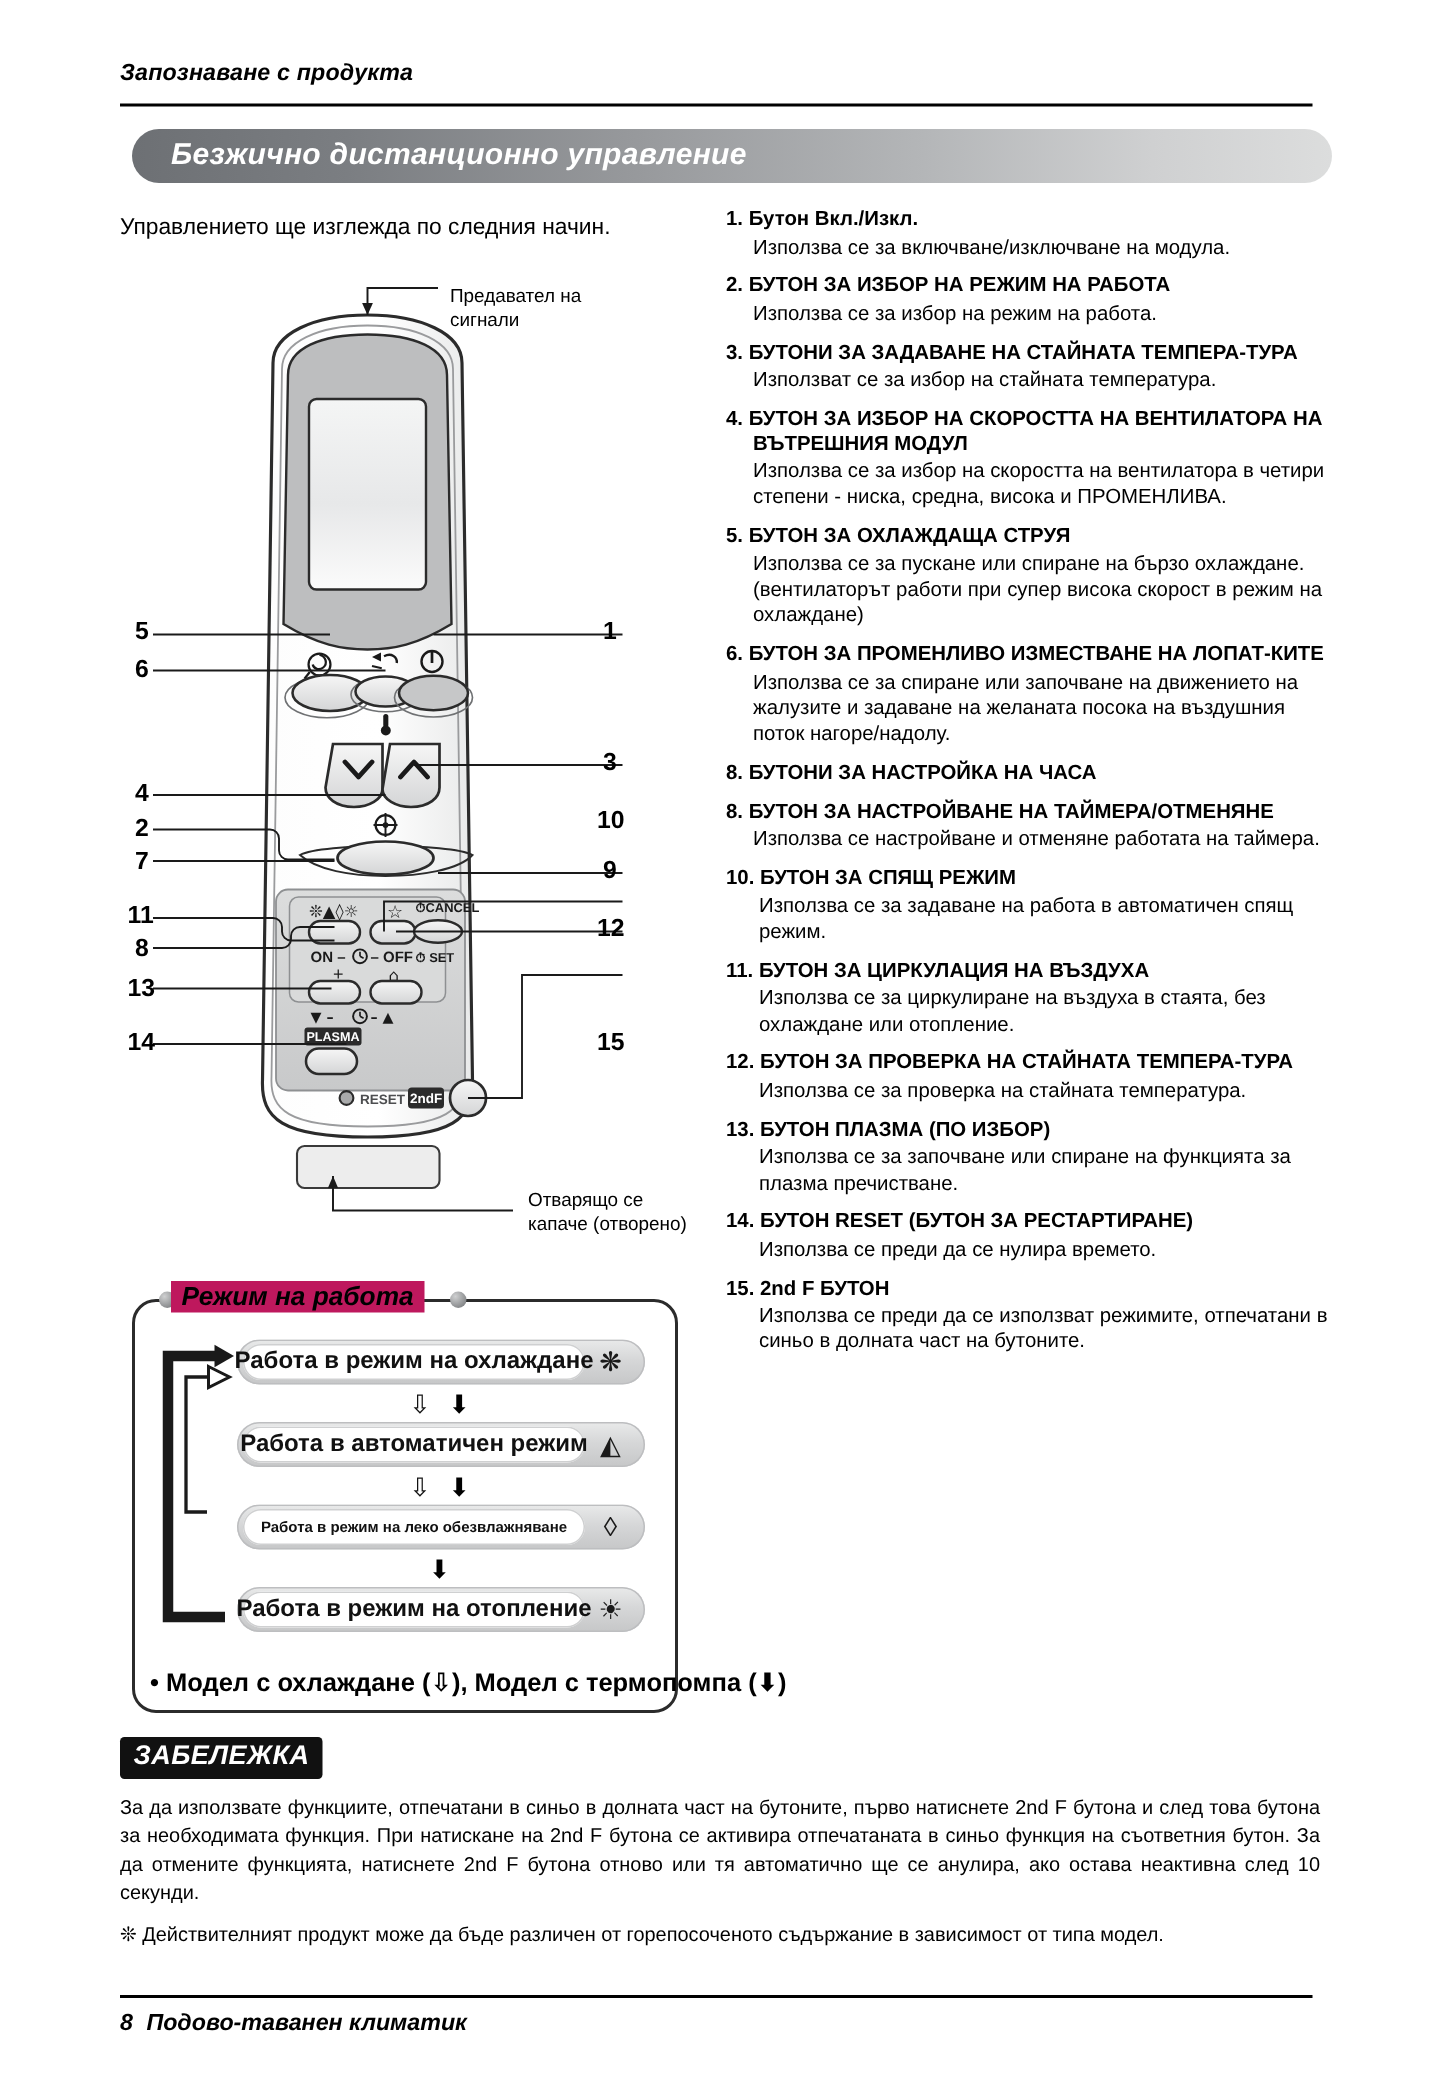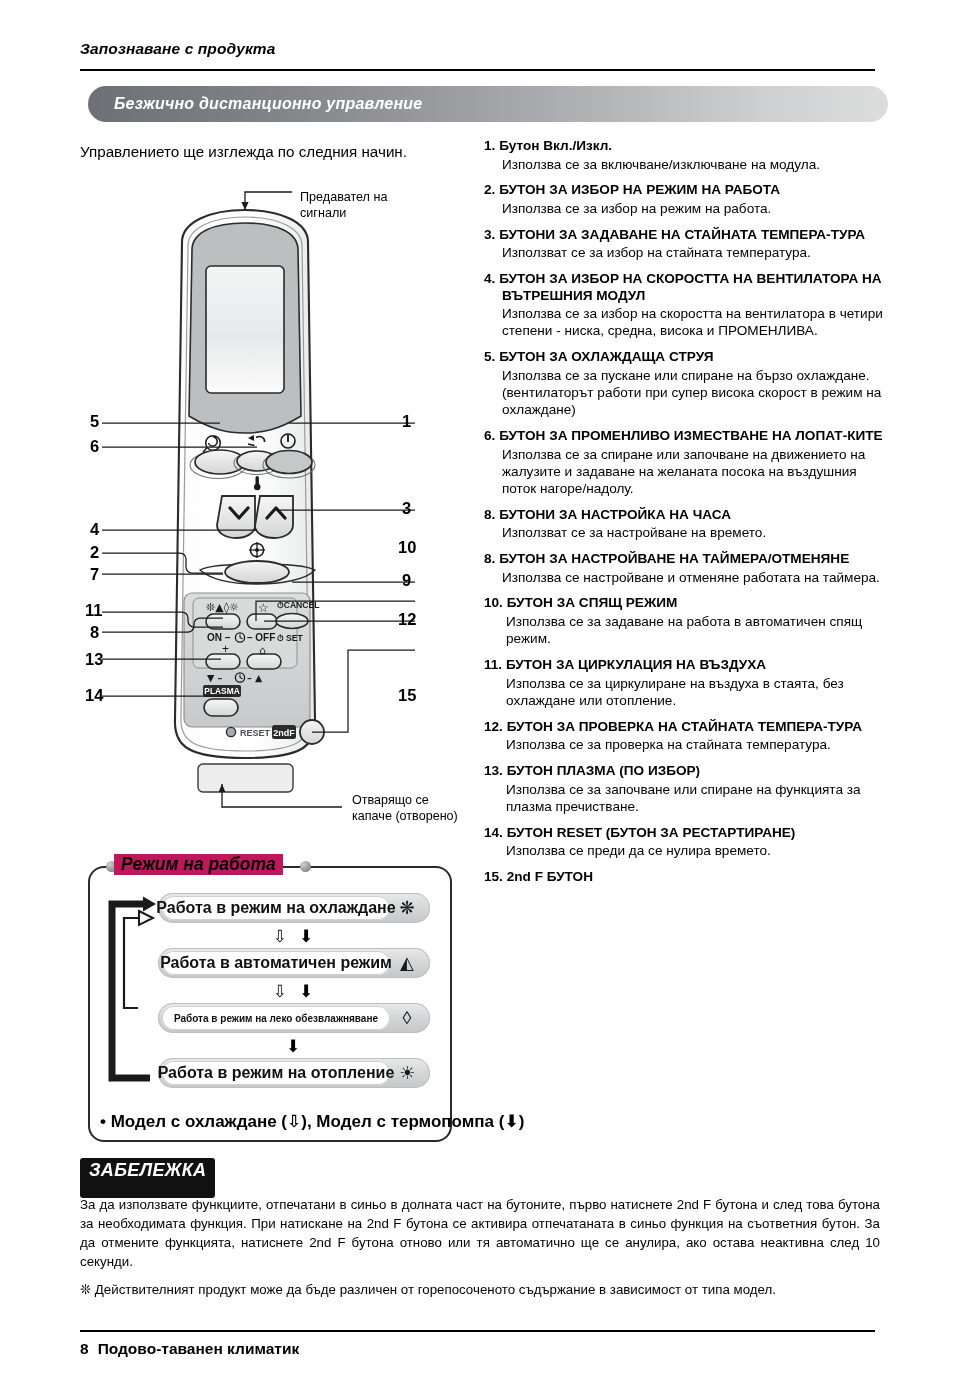--- a/index.html
+++ b/index.html
@@ -24,21 +24,21 @@
   }
 
   
   .bandwrap{position:absolute;left:88px;top:86px;width:800px;height:36px;}
   .band{
     position:absolute;inset:0;border-radius:18px;
     background:linear-gradient(90deg,#6d7074 0%,#7b7e82 18%,#97999c 42%,#b4b6b8 66%,#cfd0d1 85%,#dcdddd 100%);
   }
   .band-title{
     position:absolute;left:26px;top:50%;transform:translateY(-52%);
-    color:#fff;font-weight:bold;font-style:italic;font-size:16px;letter-spacing:.2px;
+    color:#fff;font-weight:bold;font-style:italic;font-size:20px;letter-spacing:.2px;
     white-space:nowrap;
   }
 
   
   .lead{
     position:absolute;left:80px;top:142px;width:390px;
     font-size:15.2px;line-height:1.35;
   }
 
   
@@ -101,35 +101,35 @@
   .item-body{
     font-size:13.6px;line-height:1.27;padding-left:18px;margin-top:1px;
   }
   .item.wide .item-title,.item.wide .item-body{text-indent:-22px;padding-left:22px;}
   .item.wide .item-body{text-indent:0;padding-left:22px;}
 
   
   .note-badge{
     position:absolute;left:80px;top:1158px;
     background:#111;color:#fff;font-weight:bold;font-style:italic;
-    font-size:18px;padding:2px 9px 17px 9px;border-radius:3px;letter-spacing:.3px;
+    font-size:18px;padding:2px 9px 5px 9px;border-radius:3px;letter-spacing:.3px;
   }
   .note-body{
     position:absolute;left:80px;top:1196px;width:800px;
     font-size:13.3px;line-height:1.42;text-align:justify;
   }
   .note-star{
     position:absolute;left:80px;top:1281px;width:800px;font-size:13.3px;line-height:1.4;
   }
 
   
   .footrule{position:absolute;left:80px;top:1330px;width:795px;height:2px;background:#000;}
   .footer{
     position:absolute;left:80px;top:1340px;
-    font-weight:bold;font-size:15.5px;
+    font-style:italic;font-weight:bold;font-size:15.5px;
   }
   .footer .pg{margin-right:9px;}
 
   svg{display:block;}
 </style>
 </head>
 <body>
 
 <div class="page">
 
@@ -404,21 +404,20 @@
     </div>
 
     <div class="item">
       <div class="item-title"><span>6.</span> <span>БУТОН ЗА ПРОМЕНЛИВО ИЗМЕСТВАНЕ НА ЛОПАТ-КИТЕ</span></div>
       <div class="item-body">Използва се за спиране или започване на движението на жалузите и задаване на желаната посока на въздушния поток нагоре/надолу.</div>
     </div>
 
 
     <div class="item">
       <div class="item-title"><span>8.</span> <span>БУТОНИ ЗА НАСТРОЙКА НА ЧАСА</span></div>
-      <div class="item-body">Използват се за настройване на времето.</div>
     </div>
 
     <div class="item">
       <div class="item-title"><span>8.</span> <span>БУТОН ЗА НАСТРОЙВАНЕ НА ТАЙМЕРА/ОТМЕНЯНЕ</span></div>
       <div class="item-body">Използва се настройване и отменяне работата на таймера.</div>
     </div>
 
     <div class="item wide">
       <div class="item-title"><span>10.</span> <span>БУТОН ЗА СПЯЩ РЕЖИМ</span></div>
       <div class="item-body">Използва се за задаване на работа в автоматичен спящ режим.</div>
@@ -439,20 +438,21 @@
       <div class="item-body">Използва се за започване или спиране на функцията за плазма пречистване.</div>
     </div>
 
     <div class="item wide">
       <div class="item-title"><span>14.</span> <span>БУТОН RESET (БУТОН ЗА РЕСТАРТИРАНЕ)</span></div>
       <div class="item-body">Използва се преди да се нулира времето.</div>
     </div>
 
     <div class="item wide">
       <div class="item-title"><span>15.</span> <span>2nd F БУТОН</span></div>
+      <div class="item-body">Използва се преди да се използват режимите, отпечатани в синьо в долната част на бутоните.</div>
     </div>
 
   </div>
 
   <div class="note-badge">ЗАБЕЛЕЖКА</div>
   <div class="note-body">За да използвате функциите, отпечатани в синьо в долната част на бутоните, първо натиснете 2nd F бутона и след това бутона за необходимата функция. При натискане на 2nd F бутона се активира отпечатаната в синьо функция на съответния бутон. За да отмените функцията, натиснете  2nd F бутона отново или тя автоматично ще се анулира, ако остава неактивна след 10 секунди.</div>
   <div class="note-star">❊ Действителният продукт може да бъде различен от горепосоченото съдържание в зависимост от типа модел.</div>
 
   <div class="footrule"></div>
   <div class="footer">

